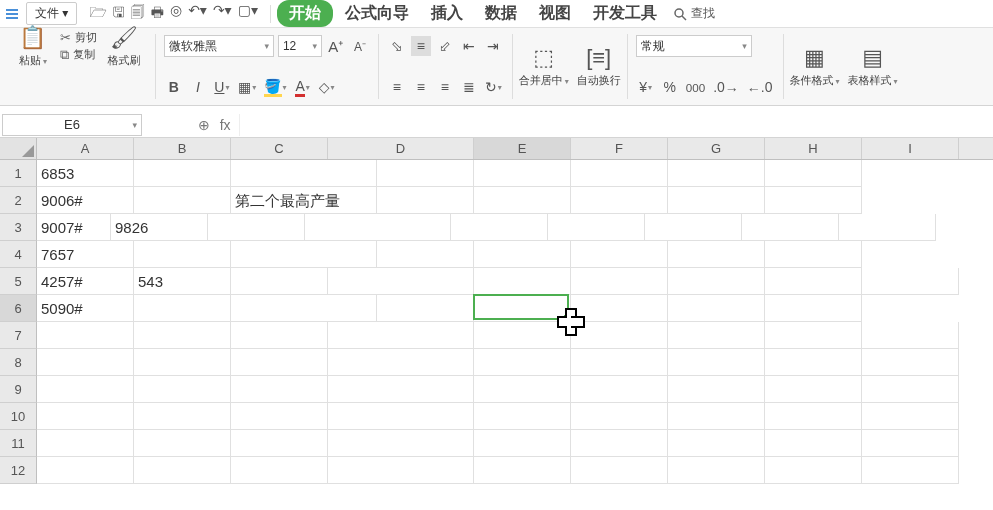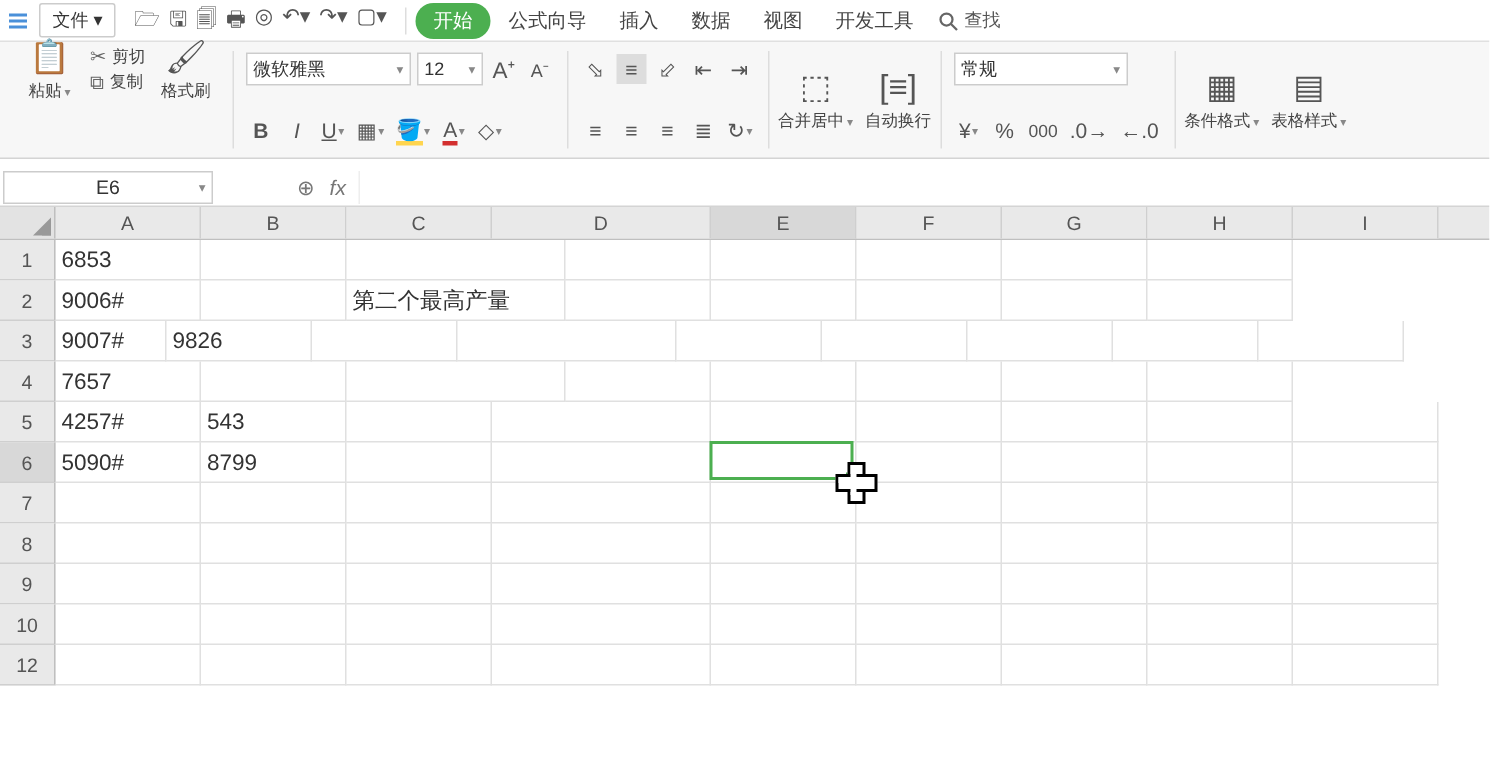--- a/index.html
+++ b/index.html
@@ -5,21 +5,21 @@
 * { margin:0; padding:0; box-sizing:border-box; font-family:"Microsoft YaHei",Arial,sans-serif; }
 body { background:#fff; font-size:12px; color:#333; width:993px; height:510px; overflow:hidden; position:relative; }
 
 
 .menubar { height:28px; display:flex; align-items:center; background:#fff; border-bottom:1px solid #e0e0e0; padding:0 4px; gap:2px; }
 .menubar .m-icon { width:16px; height:16px; display:flex; align-items:center; justify-content:center; color:#666; }
 .menubar .m-file { background:#fff; border:1px solid #ccc; padding:2px 8px; border-radius:2px; font-size:12px; margin:0 4px; }
 .menubar .m-qat { display:flex; gap:6px; padding:0 6px; }
 .menubar .m-qat span { color:#555; font-size:14px; cursor:pointer; }
 .menubar .m-sep { width:1px; height:18px; background:#ddd; margin:0 4px; }
-.menubar .m-tab { padding:4px 10px; font-size:13px; color:#444; cursor:pointer; }
+.menubar .m-tab { padding:4px 10px; font-size:16px; color:#444; cursor:pointer;font-weight:bold; }
 .menubar .m-tab.active { background:#4caf50; color:#fff; border-radius:12px; padding:3px 12px; }
 .menubar .m-search { display:flex; align-items:center; gap:4px; margin-left:4px; color:#555; }
 
 
 .ribbon { height:78px; background:#f7f7f7; border-bottom:1px solid #d4d4d4; display:flex; align-items:stretch; padding:2px 4px; }
 .r-group { display:flex; flex-direction:column; justify-content:space-between; padding:4px 6px; position:relative; }
 .r-sep { width:1px; background:#ddd; margin:4px 2px; }
 .r-big { display:flex; flex-direction:column; align-items:center; justify-content:center; gap:2px; padding:2px 4px; cursor:pointer; min-width:46px; }
 .r-big .ic { font-size:22px; color:#555; }
 .r-big .lbl { font-size:11px; color:#444; white-space:nowrap; }
@@ -229,21 +229,21 @@
 </div>
 
 <div class="fbar">
   <div class="namebox">
     <span>E6</span>
     <span class="dd">▾</span>
   </div>
   <div class="gap"></div>
   <div class="ftools">
     <span>⊕</span>
-    <span style="font-style:italic;">fx</span>
+    <span style="">fx</span>
   </div>
   <div class="finput"></div>
 </div>
 
 <div class="grid">
   <div class="colhdrs">
     <div class="corner"></div>
     <div id="colhdr-container" style="display:flex;">
         <div class="ch" style="width: 97px;">A</div>
         <div class="ch" style="width: 97px;">B</div>
@@ -310,21 +310,20 @@
         <div class="cell" style="width: 146px;"></div>
         <div class="cell" style="width: 97px;"></div>
         <div class="cell" style="width: 97px;"></div>
         <div class="cell" style="width: 97px;"></div>
         <div class="cell" style="width: 97px;"></div>
         <div class="cell" style="width: 97px;"></div>
       </div>
       <div class="row">
         <div class="rh sel">6</div>
         <div class="cell" style="width: 97px;">5090#</div>
-        <div class="cell" style="width: 97px;">8799</div>
         <div class="cell" style="width: 97px;"></div>
         <div class="cell" style="width: 146px;"></div>
         <div class="cell" style="width: 97px;"></div>
         <div class="cell" style="width: 97px;"></div>
         <div class="cell" style="width: 97px;"></div>
         <div class="cell" style="width: 97px;"></div>
         <div class="cell" style="width: 97px;"></div>
       </div>
       <div class="row">
         <div class="rh">7</div>
@@ -357,20 +356,32 @@
         <div class="cell" style="width: 97px;"></div>
         <div class="cell" style="width: 146px;"></div>
         <div class="cell" style="width: 97px;"></div>
         <div class="cell" style="width: 97px;"></div>
         <div class="cell" style="width: 97px;"></div>
         <div class="cell" style="width: 97px;"></div>
         <div class="cell" style="width: 97px;"></div>
       </div>
       <div class="row">
         <div class="rh">10</div>
+        <div class="cell" style="width: 97px;"></div>
+        <div class="cell" style="width: 97px;"></div>
+        <div class="cell" style="width: 97px;"></div>
+        <div class="cell" style="width: 146px;"></div>
+        <div class="cell" style="width: 97px;"></div>
+        <div class="cell" style="width: 97px;"></div>
+        <div class="cell" style="width: 97px;"></div>
+        <div class="cell" style="width: 97px;"></div>
+        <div class="cell" style="width: 97px;"></div>
+      </div>
+      <div class="row">
+        <div class="rh">11</div>
         <div class="cell" style="width: 97px;"></div>
         <div class="cell" style="width: 97px;"></div>
         <div class="cell" style="width: 97px;"></div>
         <div class="cell" style="width: 146px;"></div>
         <div class="cell" style="width: 97px;"></div>
         <div class="cell" style="width: 97px;"></div>
         <div class="cell" style="width: 97px;"></div>
         <div class="cell" style="width: 97px;"></div>
         <div class="cell" style="width: 97px;"></div>
       </div>

